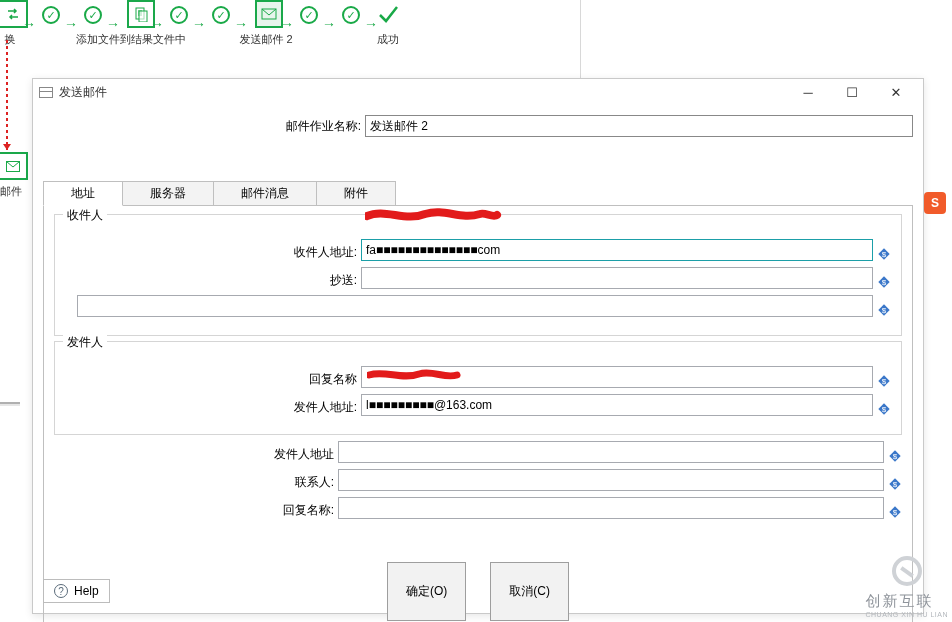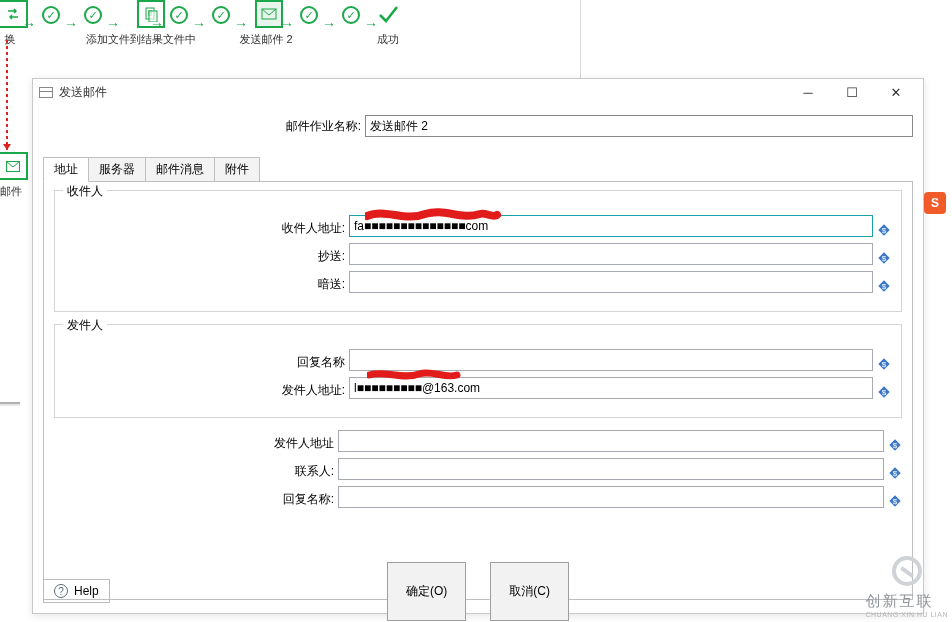--- a/index.html
+++ b/index.html
@@ -125,45 +125,46 @@
       border: 1px solid #888;
       padding: 0 4px;
       font-size: 12px;
     }
     .tabs {
       display: flex;
       border-bottom: 1px solid #bfbfbf;
       margin-bottom: 0;
     }
     .tab {
-      padding: 3px 10px;
+      padding: 3px 27px;
       font-size: 12px;
       border: 1px solid #bfbfbf;
       border-bottom: none;
       background: #f3f3f3;
       margin-right: -1px;
       position: relative;
       cursor: pointer;
+      margin-top: 24px;
     }
     .tab.active {
       background: #fff;
       z-index: 2;
       border-bottom: 1px solid #fff;
       margin-bottom: -1px;
     }
     .tab-panel {
       border: 1px solid #bfbfbf;
       border-top: none;
       padding: 8px 10px;
       height: 418px;
     }
     .group {
       border: 1px solid #d5d5d5;
-      padding: 24px 10px 12px 10px;
-      margin-bottom: 12px;
+      padding: 24px 10px 12px 22px;
+      margin-bottom: 5px;
       position: relative;
     }
     .group-title {
       position: absolute;
       top: -8px;
       left: 8px;
       background: #fff;
       padding: 0 4px;
       font-size: 12px;
     }
@@ -283,21 +284,21 @@
           </svg>
       </div>
       <div class="wf-label">换</div>
     </div>
     <div class="wf-arrow" style="left:22px;">→</div>
     <div class="wf-check" style="left:42px;">✓</div>
     <div class="wf-arrow" style="left:64px;">→</div>
     <div class="wf-check" style="left:84px;">✓</div>
     <div class="wf-arrow" style="left:106px;">→</div>
 
-    <div class="wf-node" style="left:116px; top:0px; width:70px;">
+    <div class="wf-node" style="left:106px; top:0px; width:70px;">
       <div class="wf-icon-box">
         <svg width="16" height="16" viewBox="0 0 16 16">
             <rect x="3" y="2" width="8" height="11" stroke="#19a947" fill="none"></rect>
             <path d="M5 5h4M5 7h4M5 9h4" stroke="#19a947"></path>
             <rect x="6" y="5" width="8" height="11" stroke="#19a947" fill="#fff" fill-opacity="0.6"></rect>
           </svg>
       </div>
       <div class="wf-label" style="margin-left:-30px;">添加文件到结果文件中</div>
     </div>
     <div class="wf-arrow" style="left:150px;">→</div>
@@ -388,21 +389,20 @@
           <label>抄送:</label>
           <input type="text" value="" style="">
           <div class="diamond">
               <svg width="12" height="12" viewBox="0 0 12 12">
                 <rect x="2" y="2" width="8" height="8" transform="rotate(45 6 6)" fill="#3a77c9"></rect>
                 <text x="6" y="9" text-anchor="middle" fill="#fff" font-size="8">$</text>
               </svg>
             </div>
         </div>
         <div class="field-row">
-          <label>暗送:</label>
           <input type="text" value="" style="">
           <div class="diamond">
               <svg width="12" height="12" viewBox="0 0 12 12">
                 <rect x="2" y="2" width="8" height="8" transform="rotate(45 6 6)" fill="#3a77c9"></rect>
                 <text x="6" y="9" text-anchor="middle" fill="#fff" font-size="8">$</text>
               </svg>
             </div>
         </div>
       </div>
 

